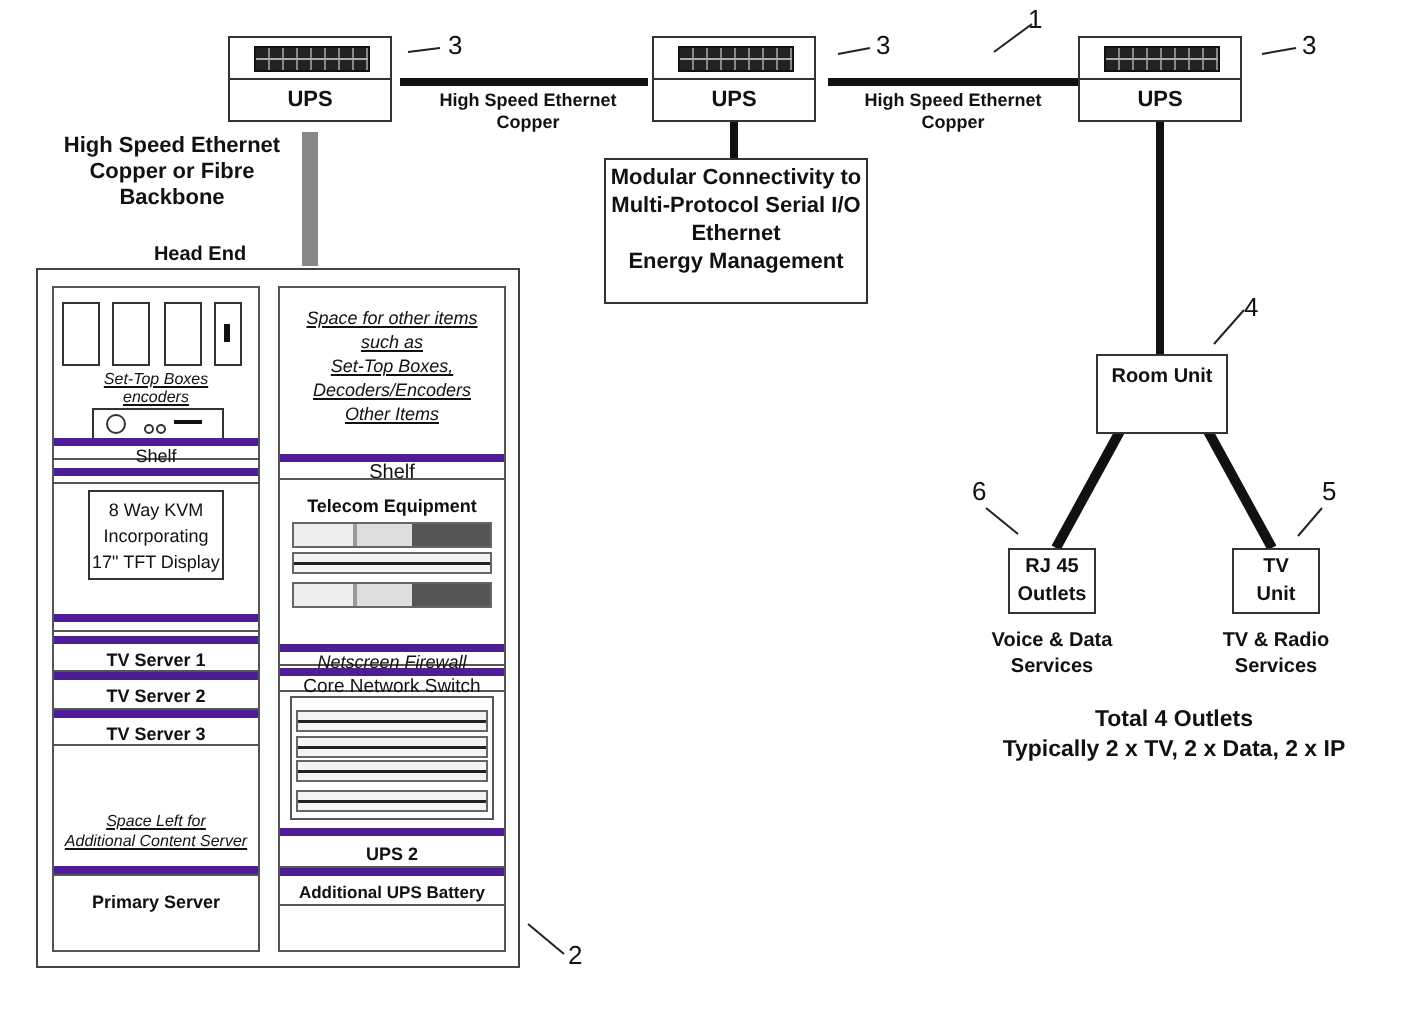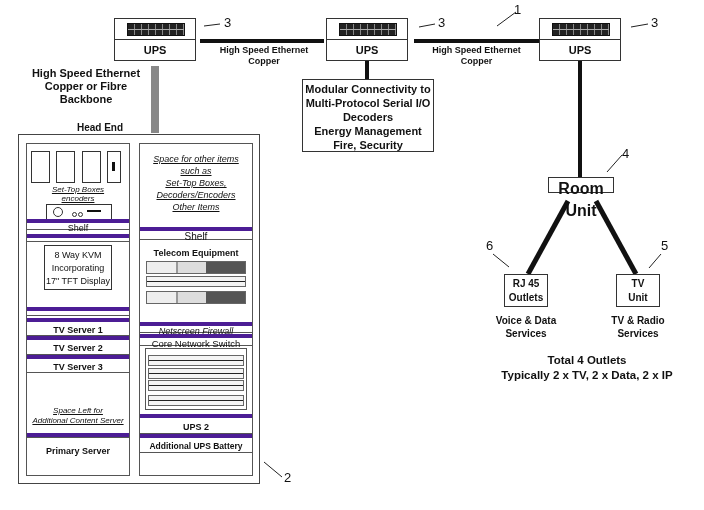--- a/index.html
+++ b/index.html
@@ -82,23 +82,22 @@
 </div>
 <div class="lbl" style="left:22px;top:67px;width:128px;font-size:11px;line-height:13px">
   <div>High Speed Ethernet</div>
   <div>Copper or Fibre</div>
   <div>Backbone</div>
 </div>
 
 <div class="box" style="left:302px;top:79px;width:132px;height:73px;font-size:11px;font-weight:bold;text-align:center;line-height:14px;padding-top:2px">
   <div>Modular Connectivity to</div>
   <div>Multi-Protocol Serial I/O</div>
-  <div>Decoders</div>
+  <div>Ethernet</div>
   <div>Energy Management</div>
-  <div>Fire, Security</div>
 </div>
 
 <div class="lbl" style="left:60px;top:122px;width:80px;font-size:10px">Head End</div>
 <div class="box" style="left:18px;top:134px;width:242px;height:350px;border-color:#444"></div>
 
 <div class="box" style="left:26px;top:143px;width:104px;height:333px;border-color:#555">
   <div class="abs" style="left:4px;top:7px;width:17px;height:30px;border:1px solid #333"></div>
   <div class="abs" style="left:29px;top:7px;width:17px;height:30px;border:1px solid #333"></div>
   <div class="abs" style="left:55px;top:7px;width:17px;height:30px;border:1px solid #333"></div>
   <div class="abs" style="left:80px;top:7px;width:12px;height:30px;border:1px solid #333">
@@ -152,21 +151,21 @@
     <div class="equip2" style="left:2px;right:2px;top:6px"></div>
     <div class="equip2" style="left:2px;right:2px;top:19px"></div>
     <div class="equip2" style="left:2px;right:2px;top:31px"></div>
     <div class="equip2" style="left:2px;right:2px;top:46px"></div>
   </div>
   <div class="slot" style="left:0;top:270px;width:112px;height:20px;line-height:18px">UPS 2</div>
   <div class="slot" style="left:0;top:290px;width:112px;height:19px;line-height:17px;font-size:8.5px">Additional UPS Battery</div>
 </div>
 <div class="num" style="left:284px;top:470px">2</div>
 
-<div class="box" style="left:548px;top:177px;width:66px;height:16px;font-size:16px;font-weight:bold;text-align:center;line-height:22px">Room Unit</div>
+<div class="box" style="left:548px;top:177px;width:66px;height:40px;font-size:10px;font-weight:bold;text-align:center;line-height:22px">Room Unit</div>
 <div class="num" style="left:622px;top:146px">4</div>
 
 <div class="box" style="left:504px;top:274px;width:44px;height:33px;font-size:10px;font-weight:bold;text-align:center;line-height:14px;padding-top:2px">
   <div>RJ 45</div>
   <div>Outlets</div>
 </div>
 <div class="num" style="left:486px;top:238px">6</div>
 <div class="lbl" style="left:484px;top:314px;width:84px;font-size:10px;line-height:13px">
   <div>Voice &amp; Data</div>
   <div>Services</div>

